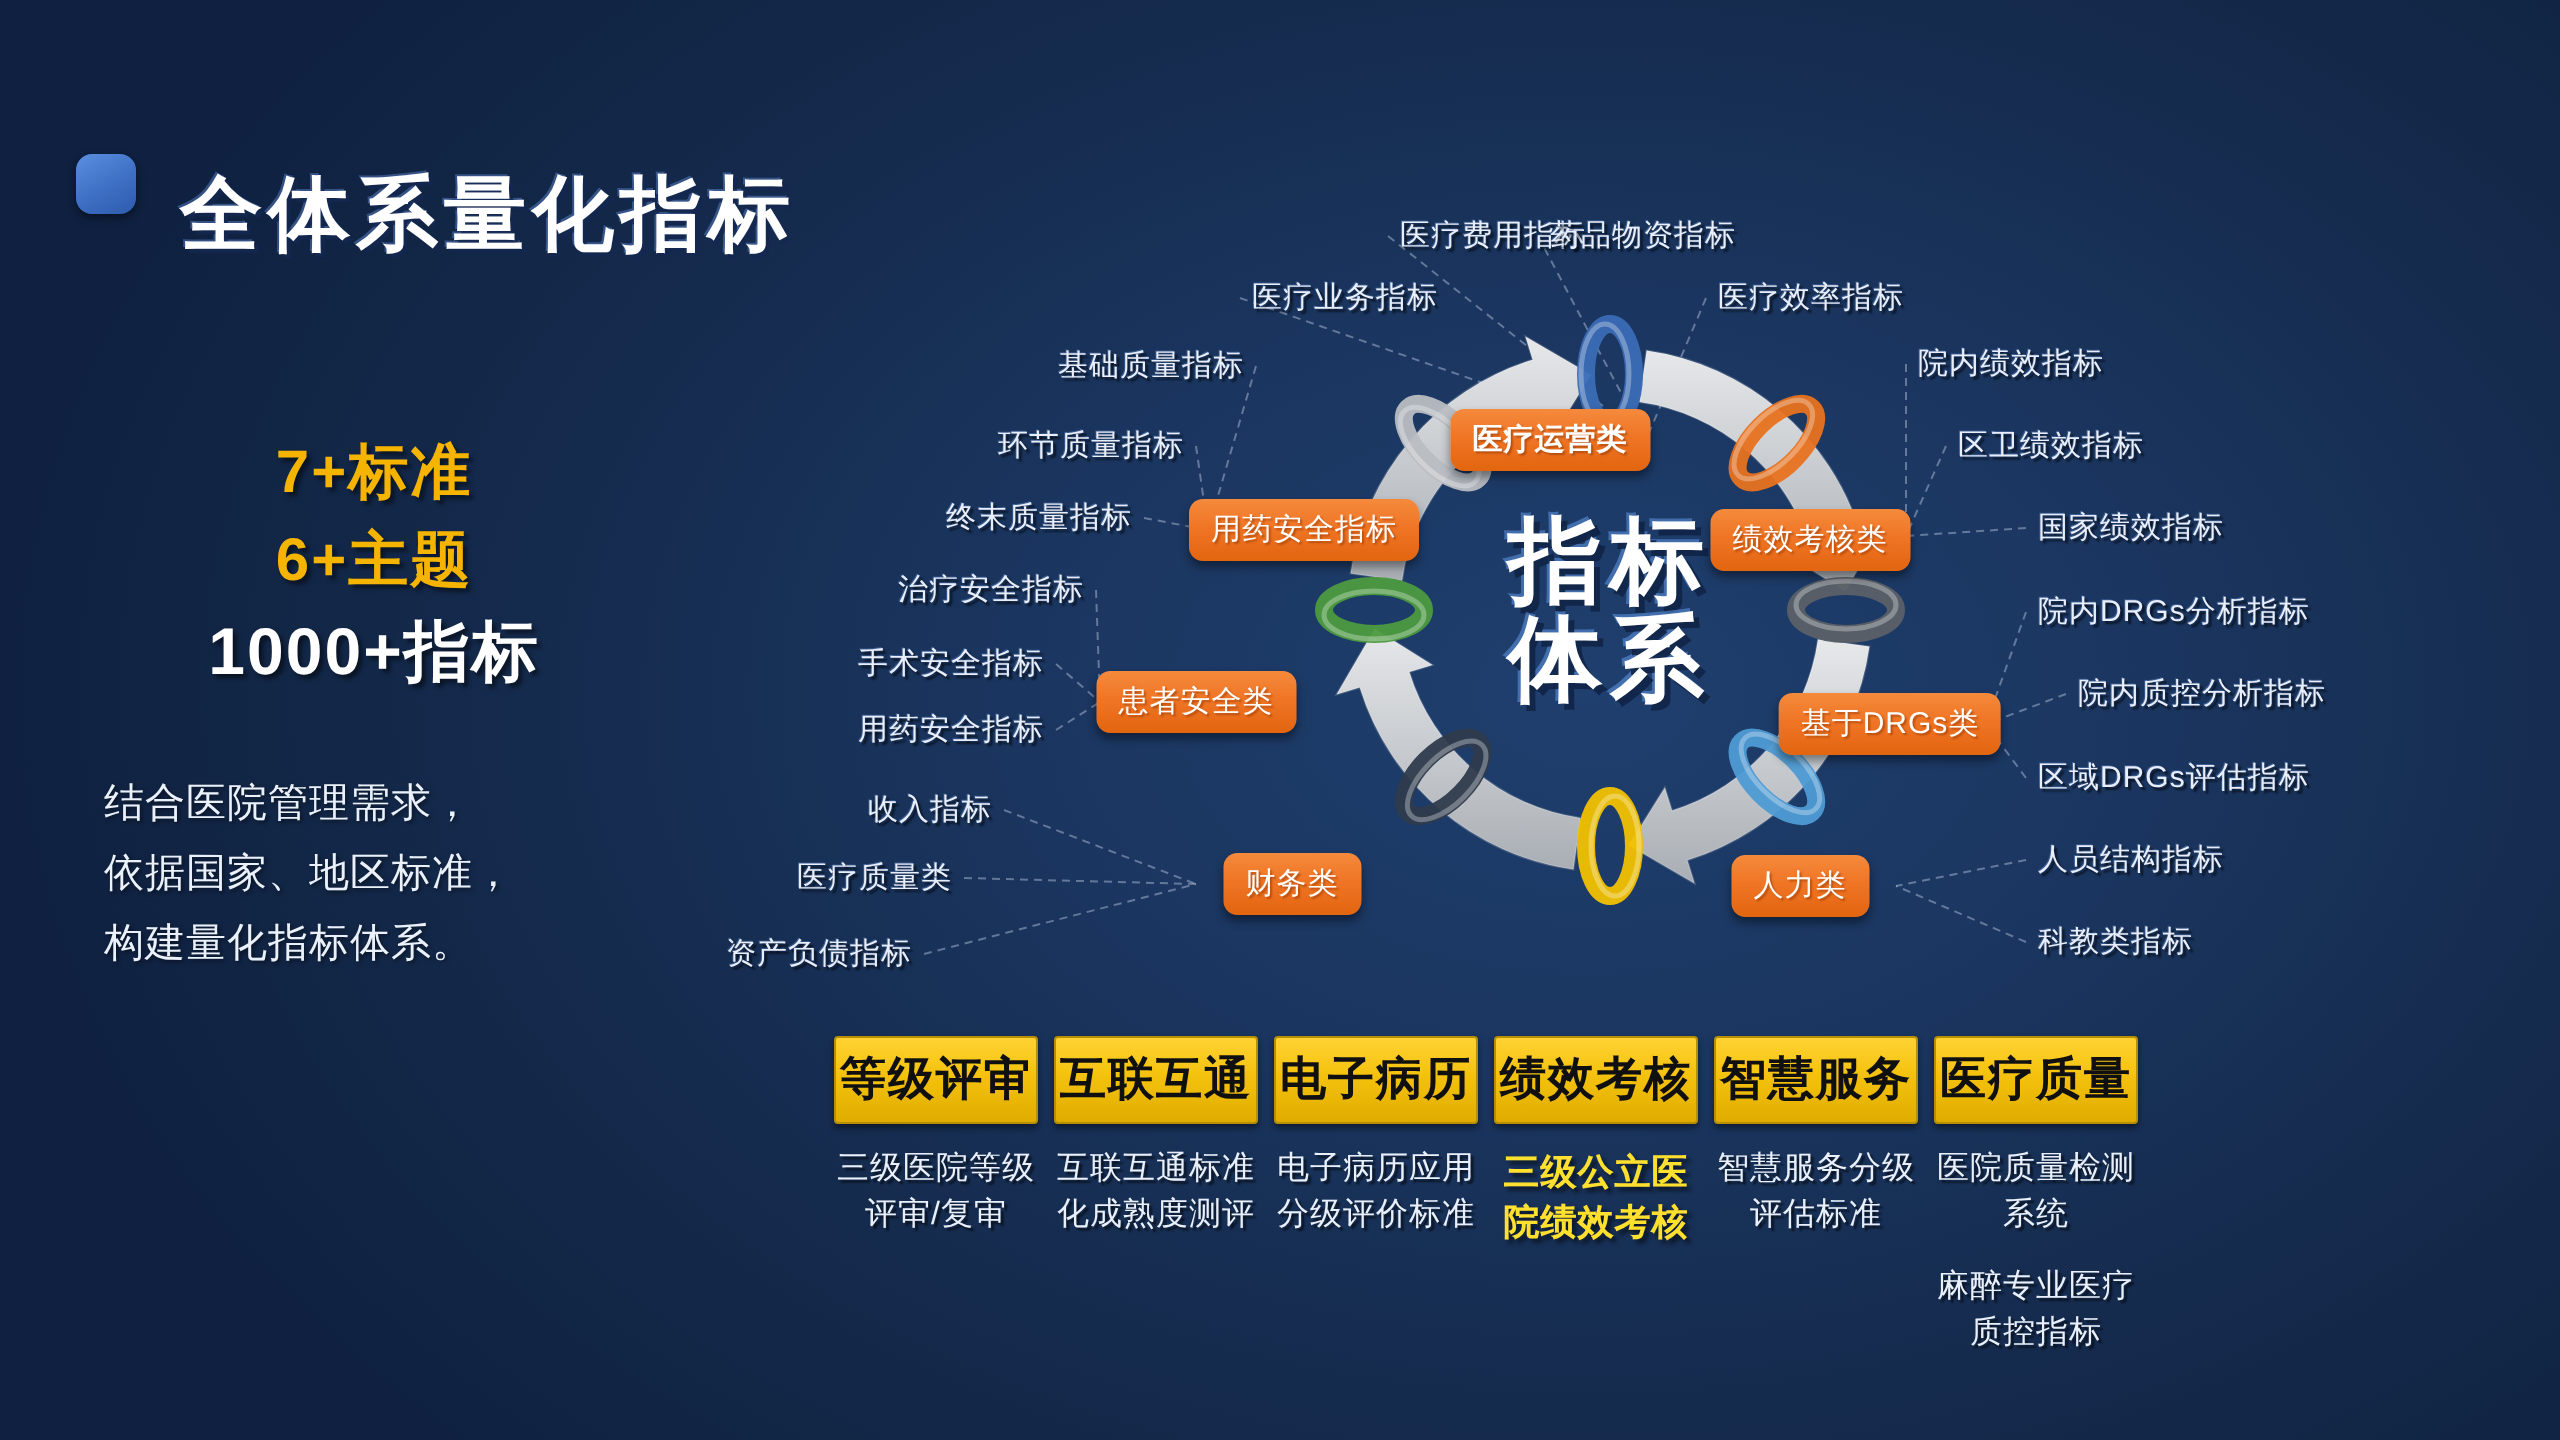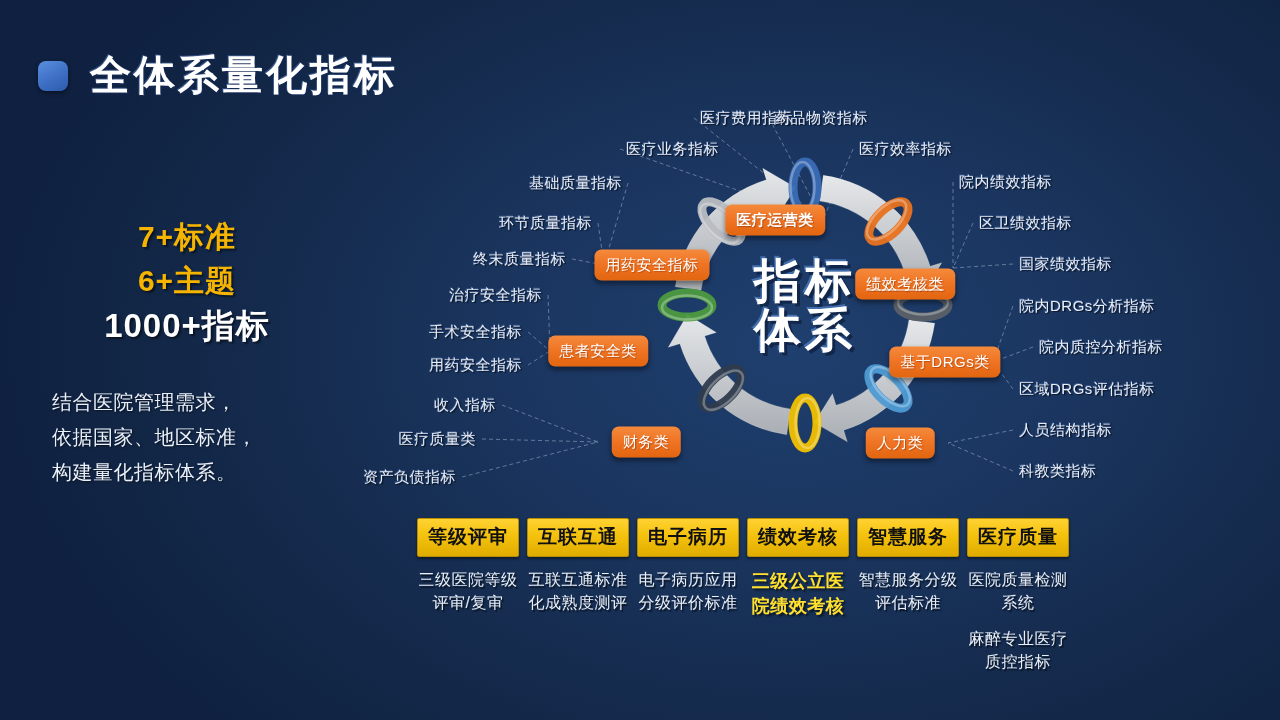--- a/index.html
+++ b/index.html
@@ -17,20 +17,21 @@
   
   .title-row{position:absolute;left:38px;top:48px;display:flex;align-items:center;gap:22px;}
   .title-bullet{
     width:30px;height:30px;border-radius:8px;
     background:linear-gradient(150deg,#5b8fe0 0%,#3d6fc4 55%,#2e5bad 100%);
     box-shadow:0 2px 4px rgba(0,0,0,.45);
   }
   .title-text{
     font-size:41px;font-weight:700;color:#ffffff;letter-spacing:3px;
     text-shadow:2px 2px 0 rgba(20,40,80,.85), -1px -1px 0 rgba(120,170,255,.35);
+    margin-top:32px;
   }
   
   .stats{position:absolute;left:52px;top:215px;width:270px;text-align:center;}
   .stat{font-weight:700;line-height:1.45;letter-spacing:1px;
         text-shadow:2px 2px 2px rgba(0,0,0,.5);}
   .stat-1{font-size:30px;color:#f5b400;}
   .stat-2{font-size:30px;color:#f5b400;}
   .stat-3{font-size:33px;color:#ffffff;}
   .desc{position:absolute;left:52px;top:385px;width:280px;
         font-size:20px;color:#eaf1fb;line-height:1.75;letter-spacing:.5px;
@@ -66,21 +67,21 @@
     text-shadow:3px 3px 0 rgba(15,35,70,.9), -1.5px -1.5px 0 rgba(110,170,255,.45);
   }
   
   #standards{position:absolute;left:417px;top:518px;width:660px;height:190px;
              display:flex;gap:8px;align-items:flex-start;}
   .col{width:102px;display:flex;flex-direction:column;align-items:center;}
   .chip{
     width:100%;box-sizing:border-box;text-align:center;
     background:linear-gradient(180deg,#ffd233 0%,#f4c20d 45%,#e0ac00 100%);
     border:1px solid #b88f00;
-    color:#101010;font-size:19px;font-weight:700;letter-spacing:1px;
+    color:#101010;font-size:23px;font-weight:700;letter-spacing:1px;
     padding:5px 0 6px;border-radius:2px;
     box-shadow:0 2px 3px rgba(0,0,0,.45);
   }
   .coltext{margin-top:12px;text-align:center;font-size:16px;line-height:1.42;
            color:#e9f0fb;letter-spacing:.5px;
            text-shadow:1.5px 1.5px 1px rgba(0,0,0,.6);}
   .coltext.hl{color:#ffe02e;font-weight:700;font-size:18px;line-height:1.38;
               text-shadow:2px 2px 2px rgba(0,0,0,.6);}
   .coltext + .coltext{margin-top:14px;}
 </style>
@@ -187,21 +188,21 @@
         </g>
     </svg>
 
     <div class="center-text">
       <span>指标</span>
       <span>体系</span>
     </div>
 
     <div id="cats">
         <div class="cat" style="left: 445px; top: 130px; font-weight: bold;">医疗运营类</div>
-        <div class="cat" style="left: 575px; top: 194px; text-decoration: underline;">绩效考核类</div>
+        <div class="cat" style="left: 575px; top: 180px;">绩效考核类</div>
         <div class="cat" style="left: 615px; top: 272px;">基于DRGs类</div>
         <div class="cat" style="left: 570px; top: 353px;">人力类</div>
         <div class="cat" style="left: 316px; top: 352px;">财务类</div>
         <div class="cat" style="left: 268px; top: 261px;">患者安全类</div>
         <div class="cat" style="left: 322px; top: 175px;">用药安全指标</div>
       </div>
     <div id="sats">
         <div class="sat r" style="left: 370px; top: 28px;">医疗费用指标</div>
         <div class="sat r" style="left: 445px; top: 28px;">药品物资指标</div>
         <div class="sat r" style="left: 296px; top: 59px;">医疗业务指标</div>

